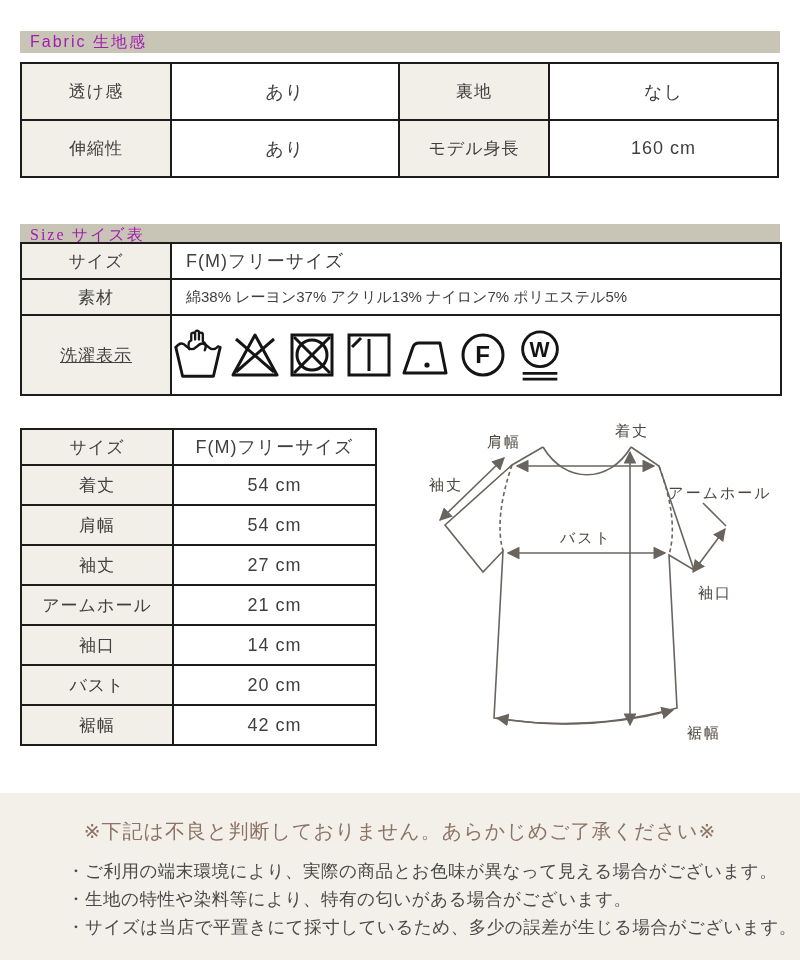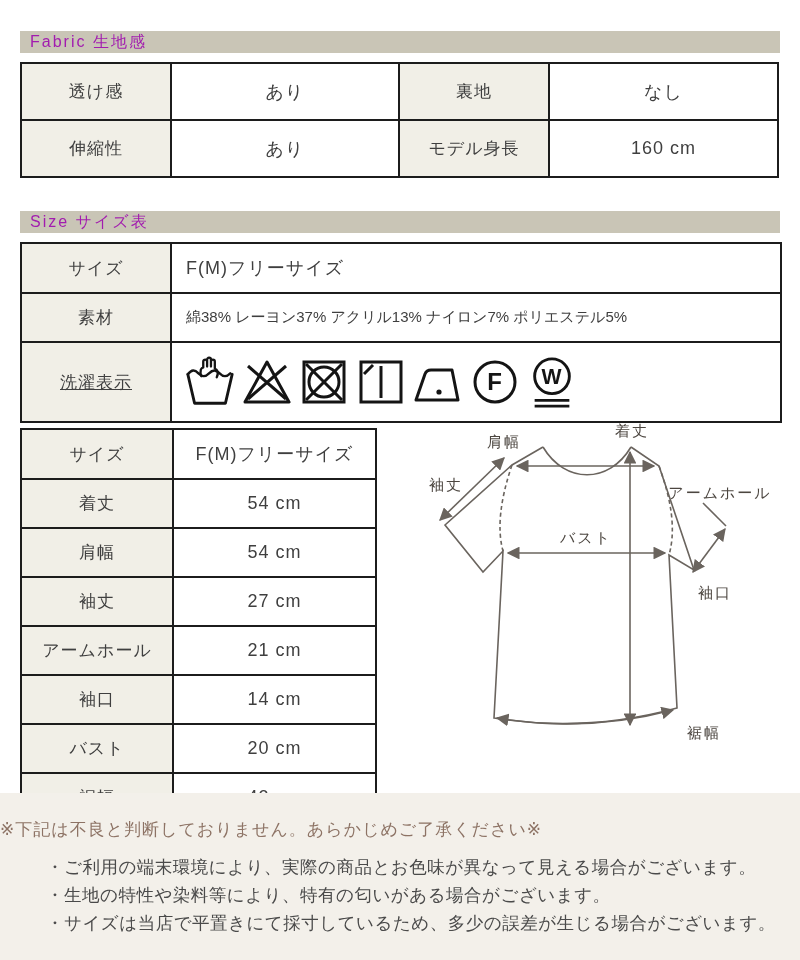--- a/index.html
+++ b/index.html
@@ -2,25 +2,25 @@
 <html><head>
 <meta charset="utf-8">
 <style>
   html,body{margin:0;padding:0;}
   body{width:800px;height:960px;background:#ffffff;font-family:"Liberation Sans","DejaVu Sans",sans-serif;color:#3f3f3f;overflow:hidden;}
   .page{position:relative;width:800px;height:960px;}
 
   .banner{position:absolute;left:20px;width:760px;height:22px;background:#c9c5b6;color:#a21caf;
           font-size:16px;line-height:22px;padding-left:10px;letter-spacing:2px;box-sizing:border-box;}
   .banner-fabric{top:31px;}
-  .banner-size{top:211px;}
+  .banner-size{top:224px;font-family:Liberation Serif, serif;}
 
   table.tbl{border-collapse:collapse;position:absolute;table-layout:fixed;}
   table.tbl td{border:2px solid #1c1c1c;text-align:center;font-size:18px;letter-spacing:1px;
-               padding:12px;vertical-align:middle;background:#ffffff;}
+               padding:0;vertical-align:middle;background:#ffffff;}
   table.tbl td.lab{background:#f1efe7;font-size:17px;}
 
   .fabric-tbl{top:62px;left:20px;width:757px;}
   .fabric-tbl tr{height:57px;}
 
   .size-tbl{top:242px;left:20px;width:760px;}
   .size-tbl tr.r1{height:36px;}
   .size-tbl tr.r2{height:36px;margin-left:14px;}
   .size-tbl tr.r3{height:80px;text-decoration:underline;}
   .size-tbl td.val-left{text-align:left;padding-left:14px;}
@@ -32,22 +32,22 @@
 
   .measure-tbl{top:428px;left:20px;width:355px;}
   .measure-tbl tr{height:40px;}
   .measure-tbl tr.first{height:36px;}
   .measure-tbl td{font-size:17px;}
 
   .diagram{position:absolute;left:400px;top:420px;}
   .diagram text{font-size:15px;fill:#4c4640;letter-spacing:2px;}
 
   .notice{position:absolute;left:0;top:793px;width:800px;height:167px;background:#f3f0ea;box-sizing:border-box;padding-top:25px;}
-  .notice-heading{font-size:17px;color:#8d7365;letter-spacing:1px;}
-  .notice-list{margin-top:12px;padding-left:46px;}
+  .notice-heading{text-align:center;font-size:20px;color:#8d7365;letter-spacing:1px;}
+  .notice-list{margin-top:12px;padding-left:67px;}
   .notice-item{font-size:17.5px;color:#4a4a4a;line-height:28px;letter-spacing:0.5px;}
 </style>
 </head>
 <body>
 
 <div class="page">
 
   <div class="banner banner-fabric">Fabric 生地感</div>
 
   <table class="tbl fabric-tbl">

